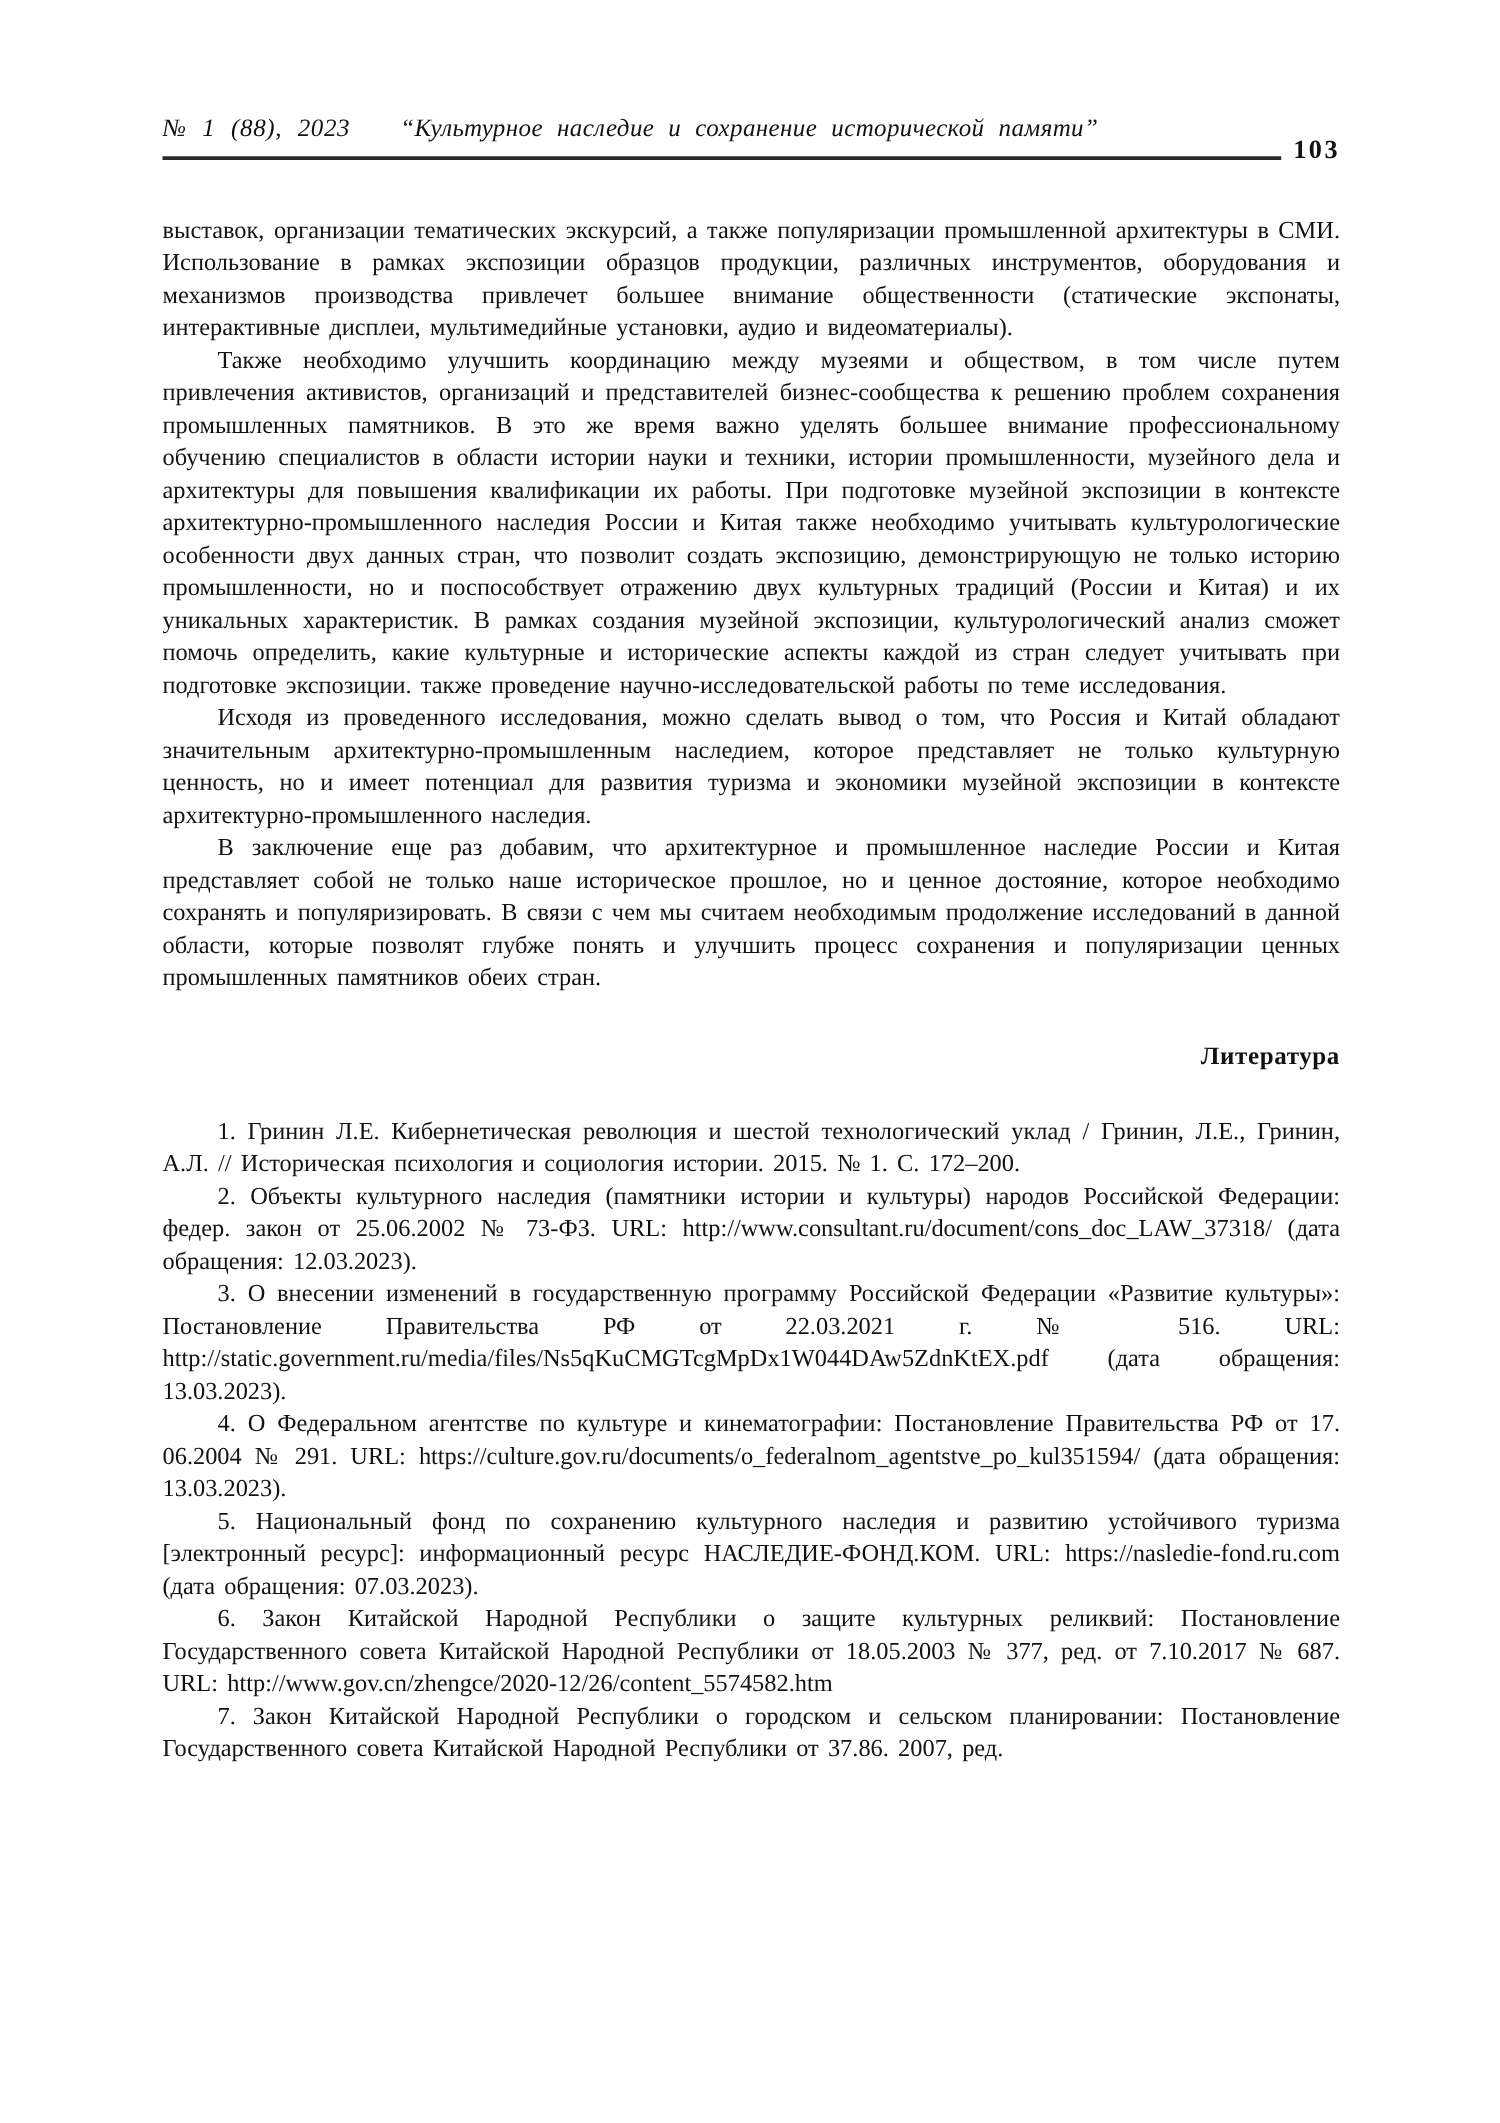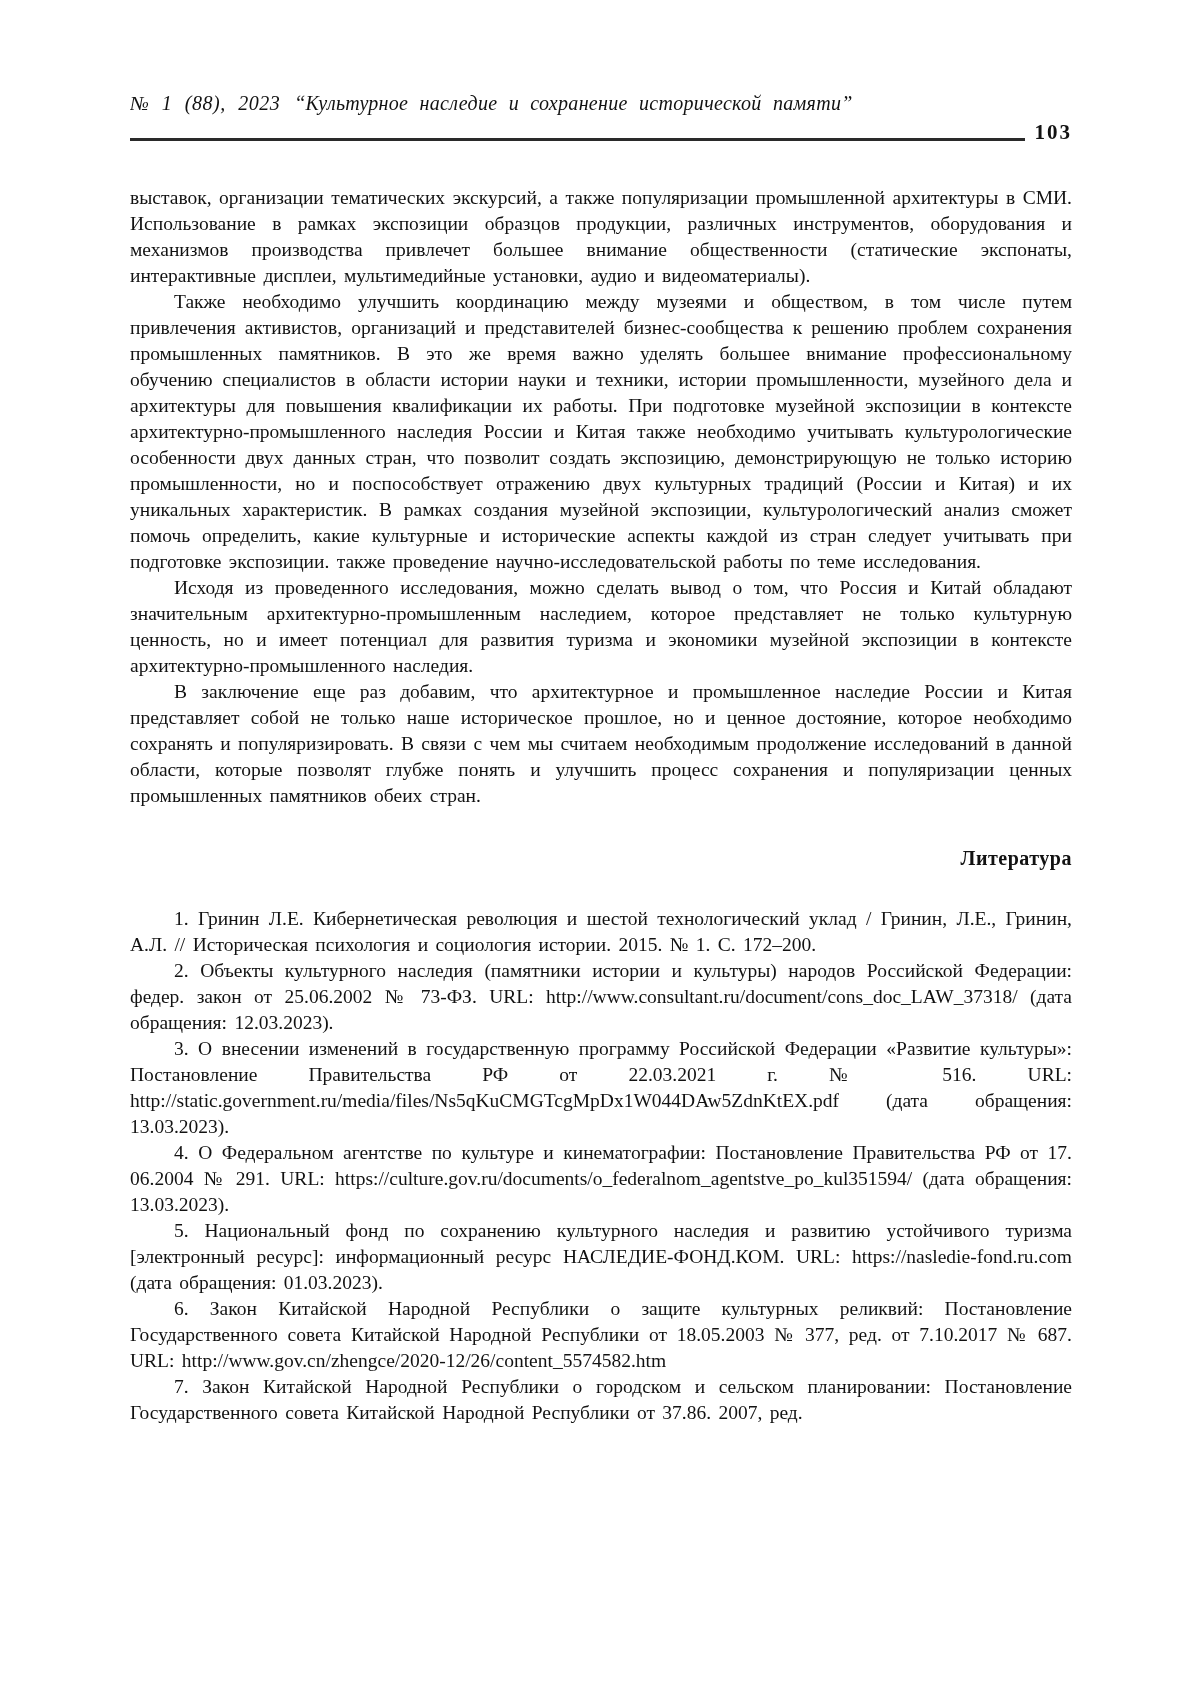--- a/index.html
+++ b/index.html
@@ -22,32 +22,32 @@
   .header {
     display: flex;
     align-items: flex-end;
     margin-bottom: 44px;
   }
   .header-rule {
     flex: 1;
     display: flex;
     align-items: flex-start;
     border-bottom: 3.5px solid #2a2a2a;
-    padding-bottom: 23px;
+    padding-bottom: 10px;
     font-style: italic;
     font-size: 20px;
     white-space: nowrap;
     overflow: hidden;
   }
   .issue {
     word-spacing: 7px;
     letter-spacing: 0.5px;
   }
   .journal-title {
-    margin-left: 14px;
+    margin-left: 40px;
     word-spacing: 6px;
     letter-spacing: 0.3px;
   }
   .page-number {
     font-weight: bold;
     font-size: 21px;
     letter-spacing: 2px;
     padding-left: 10px;
     transform: translateY(4px);
     font-style: normal;
@@ -99,21 +99,21 @@
     <h2 class="literature-heading">Литература</h2>
 
     <p>1. Гринин Л.Е. Кибернетическая революция и шестой технологический уклад / Гринин, Л.Е., Гринин, А.Л. // Историческая психология и социология истории. 2015. № 1. С. 172–200.</p>
 
     <p>2. Объекты культурного наследия (памятники истории и культуры) народов Российской Федерации: федер. закон от 25.06.2002 № 73-ФЗ. URL: http://www.consultant.ru/document/cons_doc_LAW_37318/ (дата обращения: 12.03.2023).</p>
 
     <p>3. О внесении изменений в государственную программу Российской Федерации «Развитие культуры»: Постановление Правительства РФ от 22.03.2021 г. № 516. URL: http://static.government.ru/media/files/Ns5qKuCMGTcgMpDx1W044DAw5ZdnKtEX.pdf (дата обращения: 13.03.2023).</p>
 
     <p>4. О Федеральном агентстве по культуре и кинематографии: Постановление Правительства РФ от 17. 06.2004 № 291. URL: https://culture.gov.ru/documents/o_federalnom_agentstve_po_kul351594/ (дата обращения: 13.03.2023).</p>
 
-    <p>5. Национальный фонд по сохранению культурного наследия и развитию устойчивого туризма [электронный ресурс]: информационный ресурс НАСЛЕДИЕ-ФОНД.КОМ. URL: https://nasledie-fond.ru.com (дата обращения: 01.03.2023).</p>
+    <p>5. Национальный фонд по сохранению культурного наследия и развитию устойчивого туризма [электронный ресурс]: информационный ресурс НАСЛЕДИЕ-ФОНД.КОМ. URL: https://nasledie-fond.ru.com (дата обращения: 07.03.2023).</p>
 
     <p>6. Закон Китайской Народной Республики о защите культурных реликвий: Постановление Государственного совета Китайской Народной Республики от 18.05.2003 № 377, ред. от 7.10.2017 № 687. URL: http://www.gov.cn/zhengce/2020-12/26/content_5574582.htm</p>
 
     <p>7. Закон Китайской Народной Республики о городском и сельском планировании: Постановление Государственного совета Китайской Народной Республики от 37.86. 2007, ред.</p>
 
   </main>
 
 </div>
 
 </body></html>

